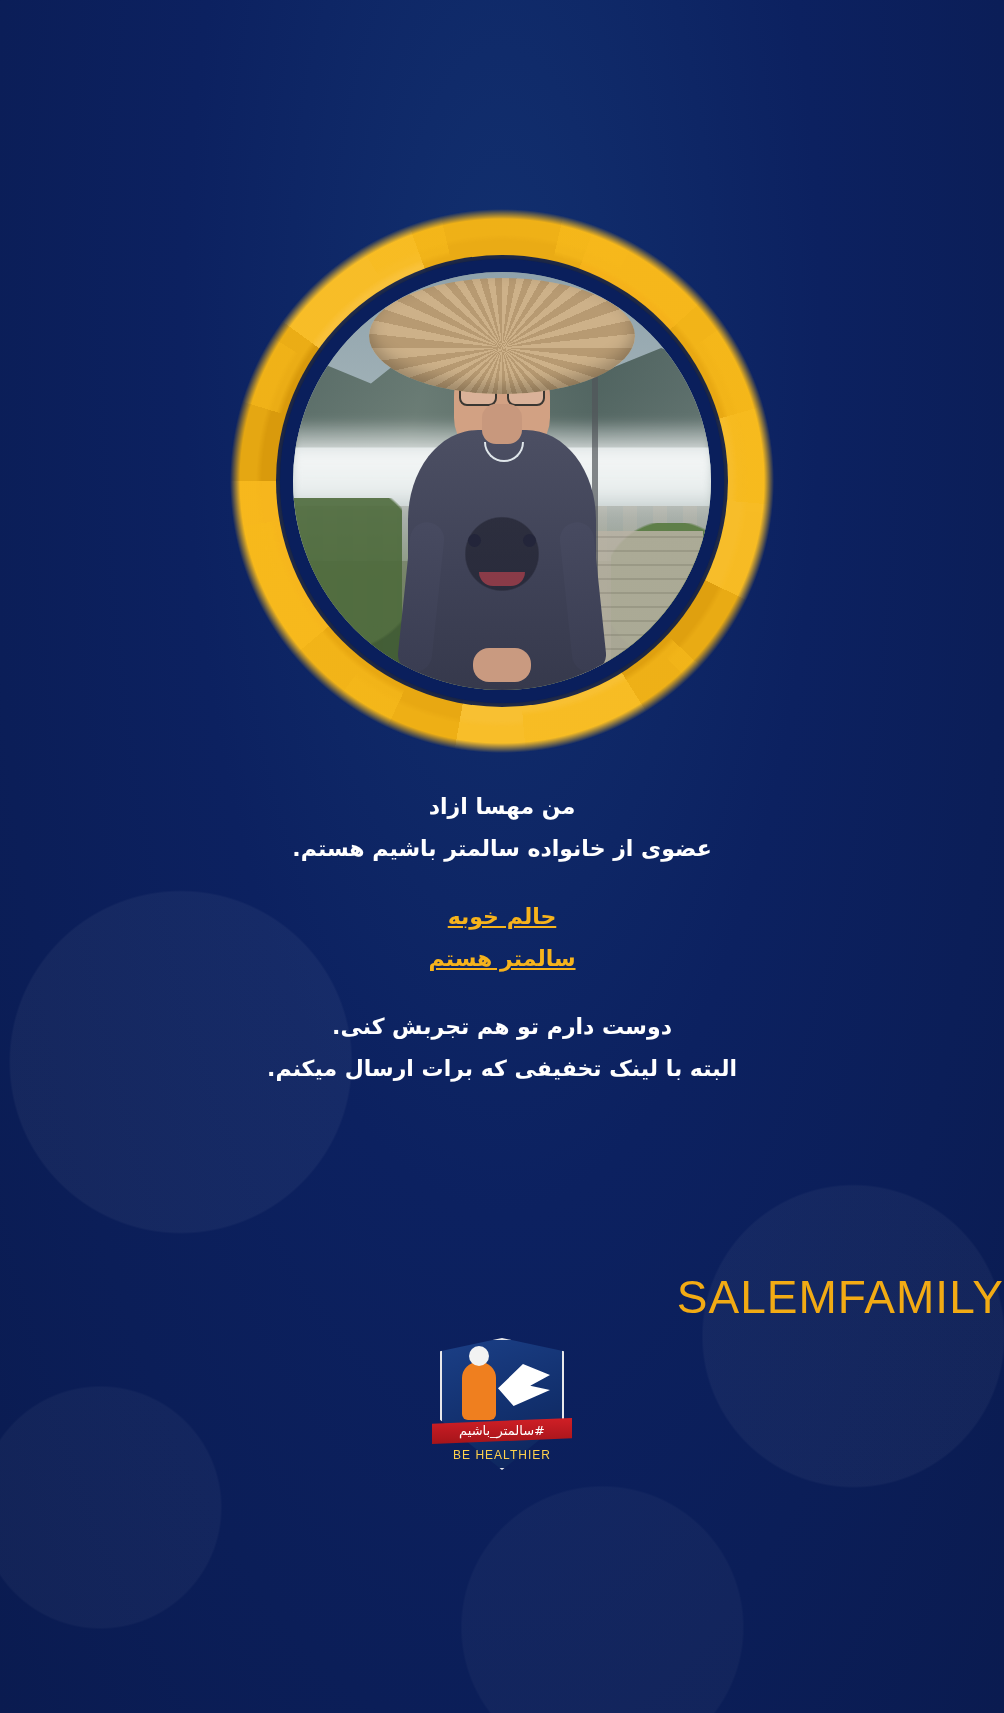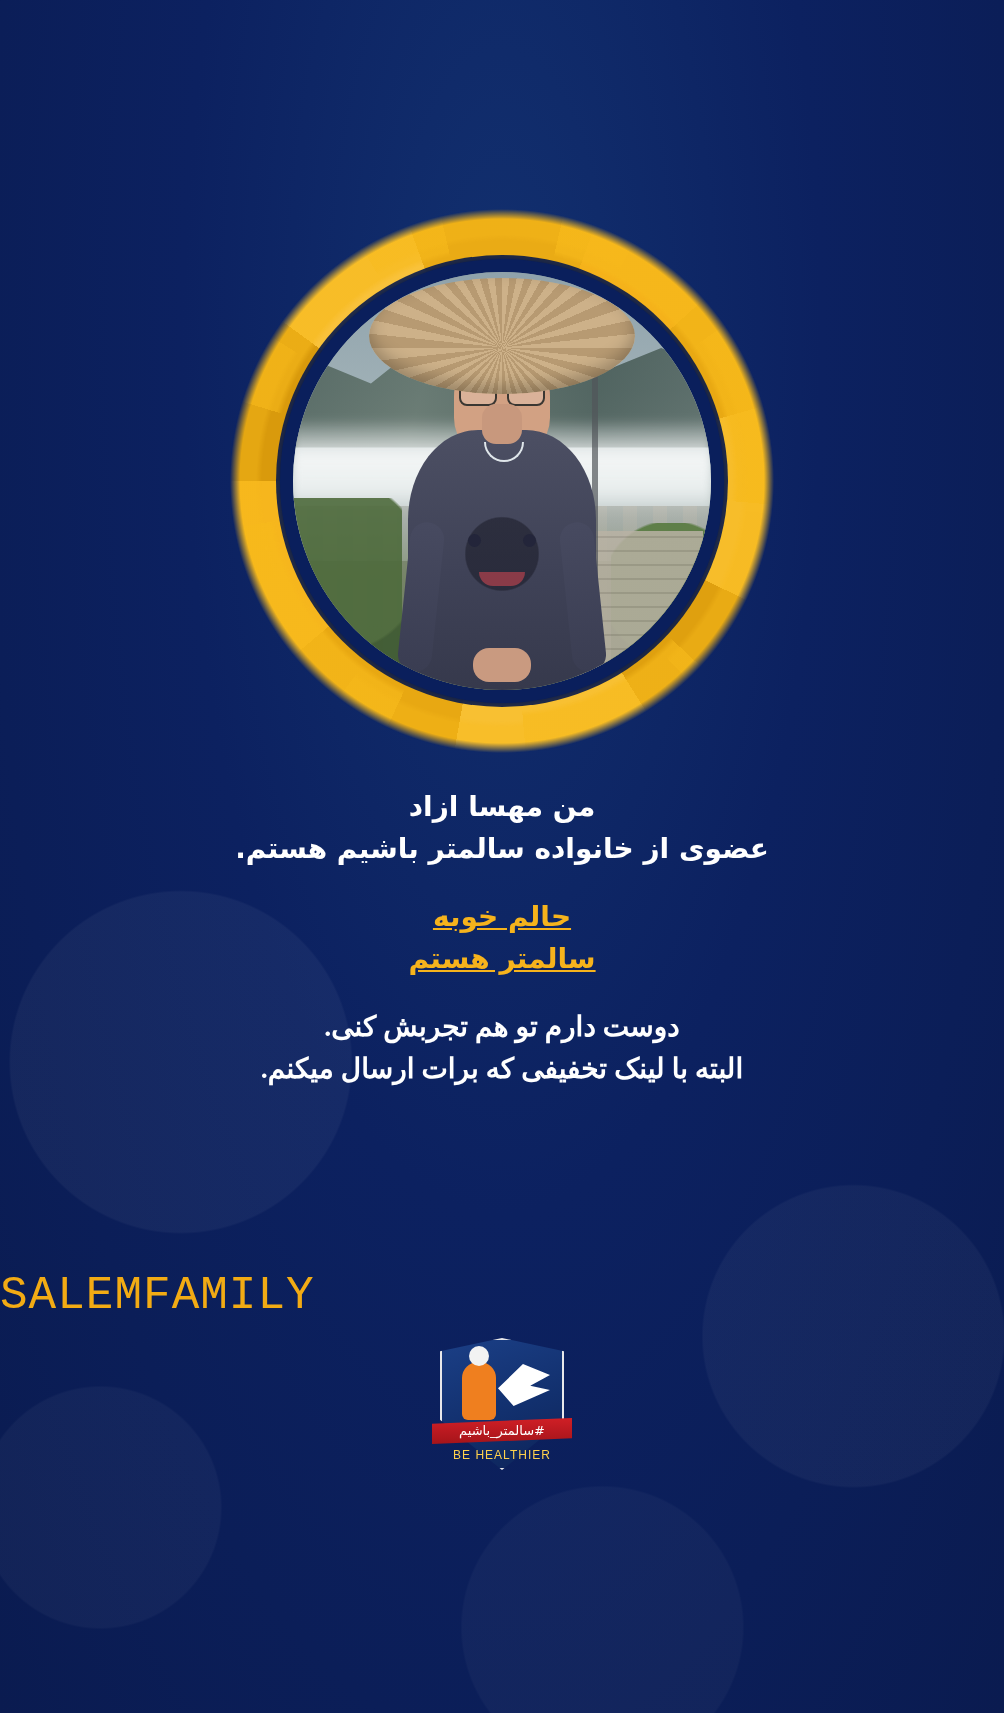--- a/index.html
+++ b/index.html
@@ -225,40 +225,40 @@
   .text-block {
     position: absolute;
     left: 0; right: 0;
     top: 786px;
     text-align: center;
     direction: rtl;
   }
   .line {
     color: #ffffff;
     font-weight: bold;
-    font-size: 28px;
+    font-size: 22px;
     line-height: 42px;
     letter-spacing: 0;
   }
   .gold {
     color: #f6b31c;
     text-decoration: underline;
   }
   .para { margin-bottom: 26px; }
-  .para:last-child { margin-bottom: 8px; font-family: Liberation Serif, serif; }
+  .para:last-child { margin-bottom: 8px; }
 
   .brandname {
     position: absolute;
     left: 0; right: 0;
     top: 1270px;
-    text-align: left;
+    text-align: right;
     color: #f2ab14;
     font-size: 46px;
     letter-spacing: 1px;
-    font-family: Liberation Mono, monospace;
+    font-family: Liberation Sans, sans-serif;
   }
 
   
   .logo {
     position: absolute;
     left: 50%;
     top: 1338px;
     transform: translateX(-50%);
     width: 124px;
     height: 132px;

